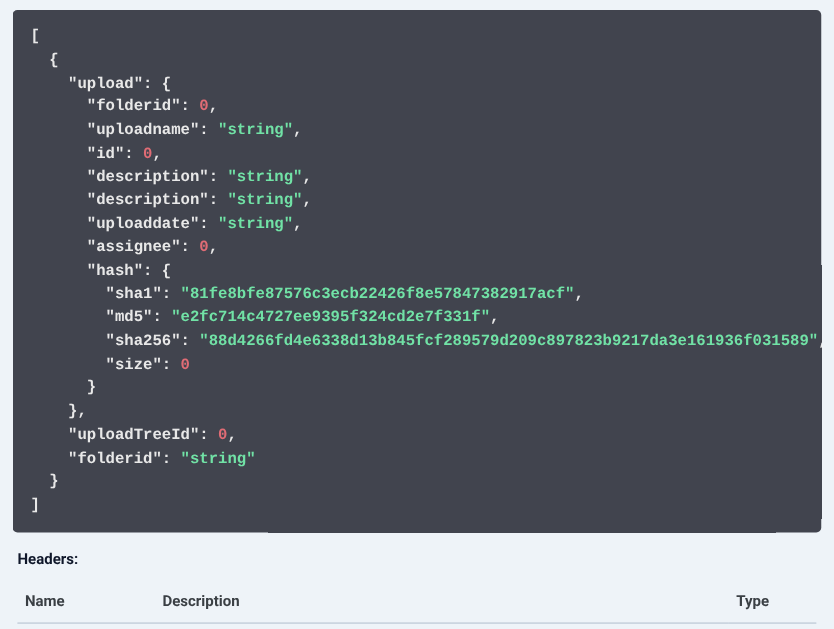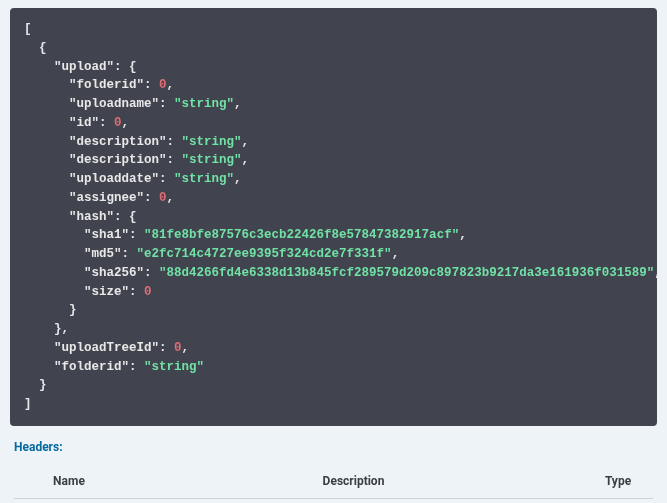--- a/index.html
+++ b/index.html
@@ -22,33 +22,33 @@
     white-space: pre;
     overflow-x: auto;
   }
   .tok-punct  { color: #e8e8e8; }
   .tok-key    { color: #e8e8e8; }
   .tok-string { color: #71e2a6; }
   .tok-num    { color: #e06c75; }
   .headers-label {
     font-size: 12px;
     font-weight: 700;
-    color: #0369a1;
+    color: #0f172a;
     margin: 8px 14px 10px 14px;
     font-family: -apple-system, BlinkMacSystemFont, "Segoe UI", Roboto, sans-serif;
   }
   .headers-table {
     width: calc(100% - 28px);
     margin: 0 14px 14px 14px;
     border-collapse: collapse;
     font-size: 12px;
     color: #3a3f44;
   }
   .headers-table th {
-    text-align: center;
+    text-align: left;
     font-weight: 700;
     padding: 10px 6px;
     border-bottom: 1px solid #c9d4de;
   }
   .headers-table td {
     padding: 14px 6px;
     vertical-align: middle;
   }
   .headers-table td.name-cell {
     font-family: "Consolas", "Monaco", "Courier New", monospace;

